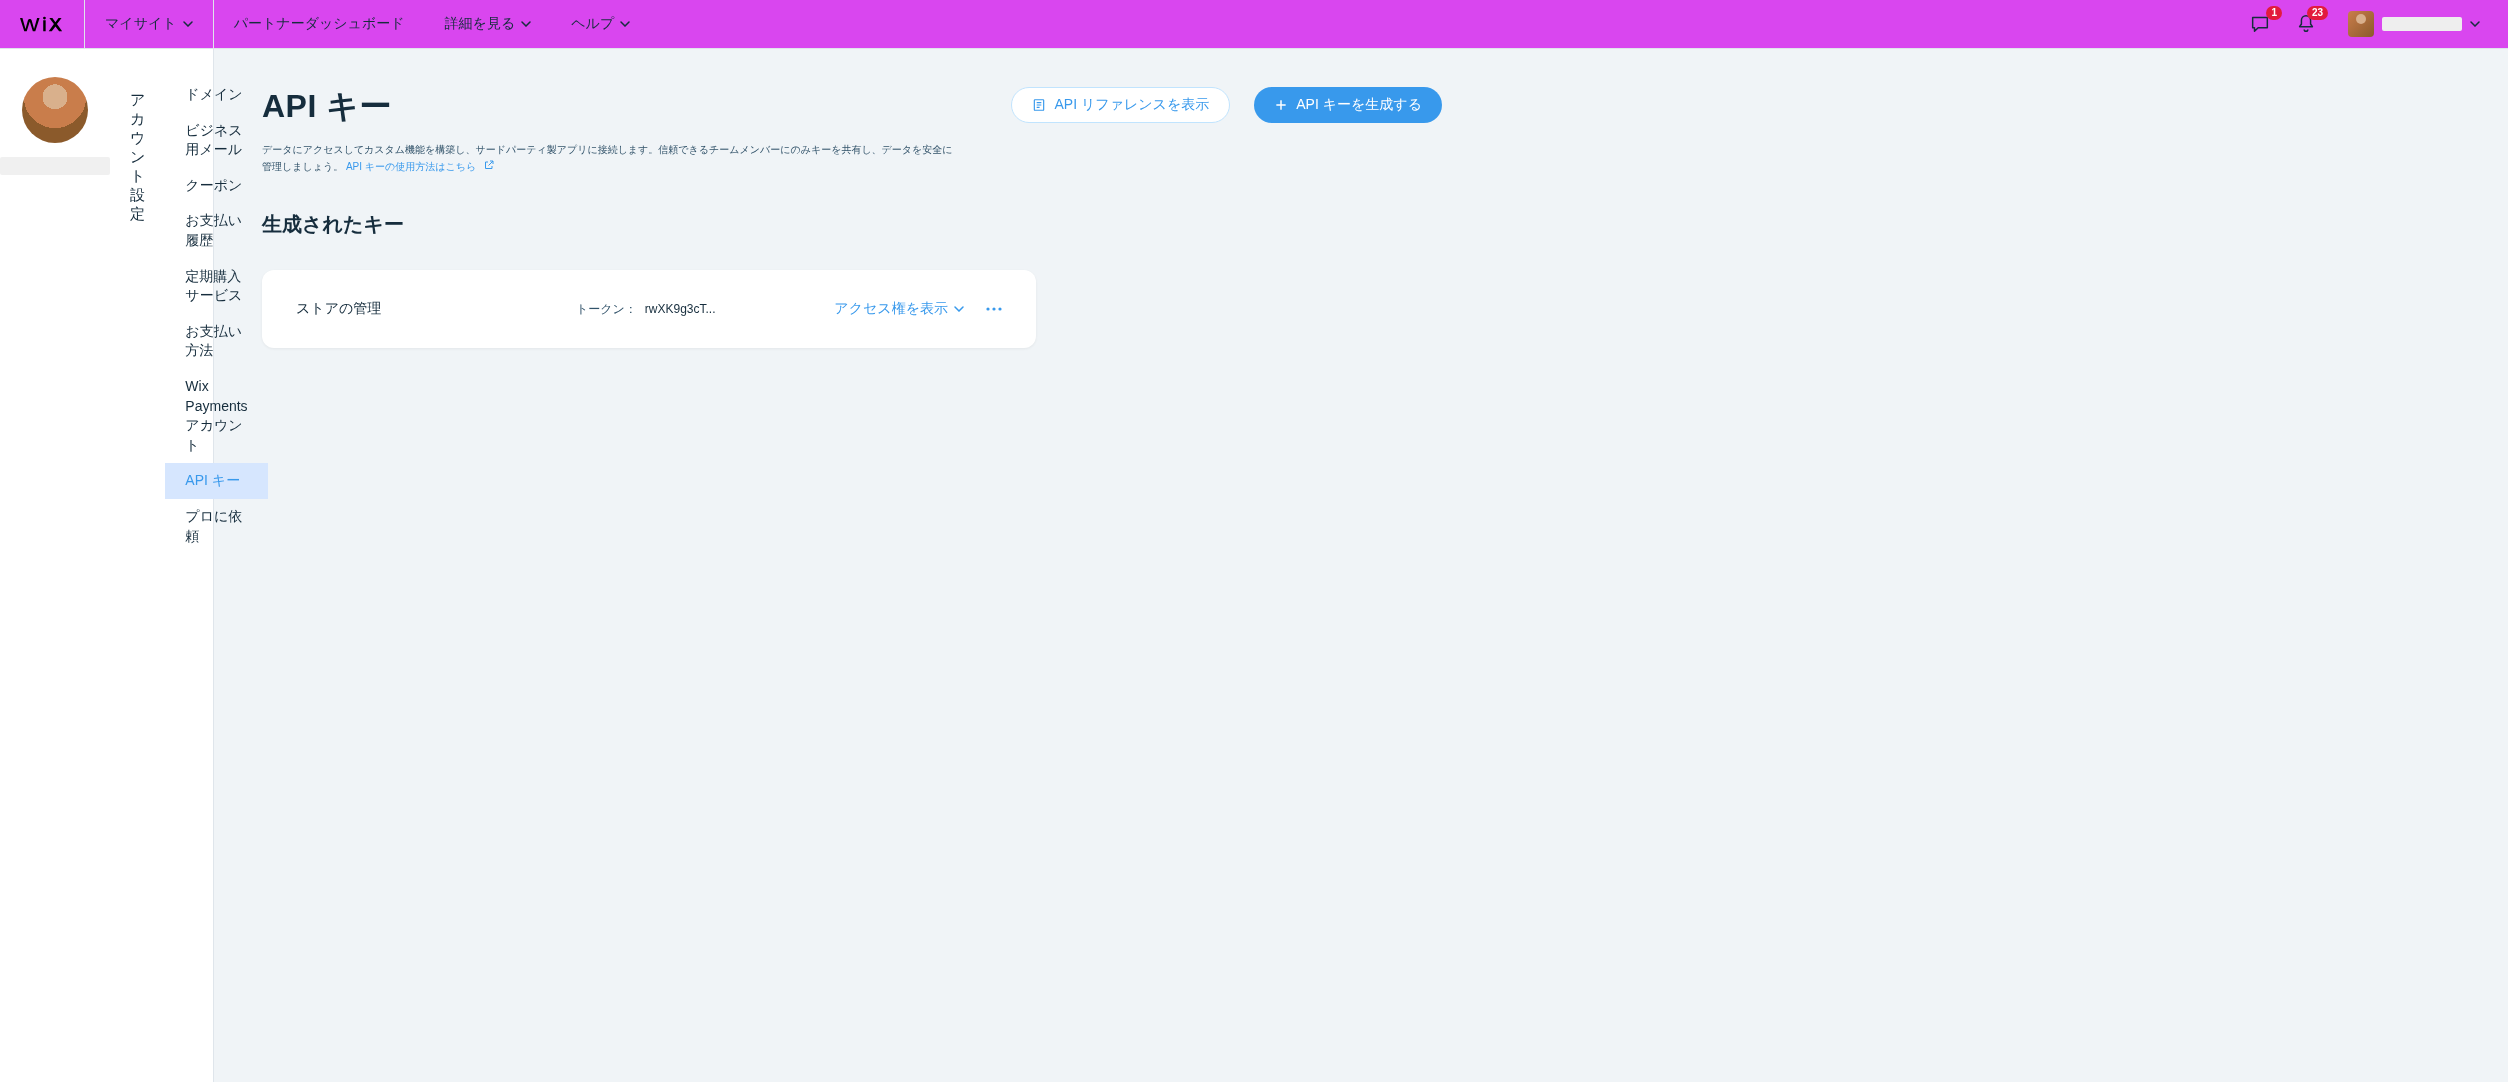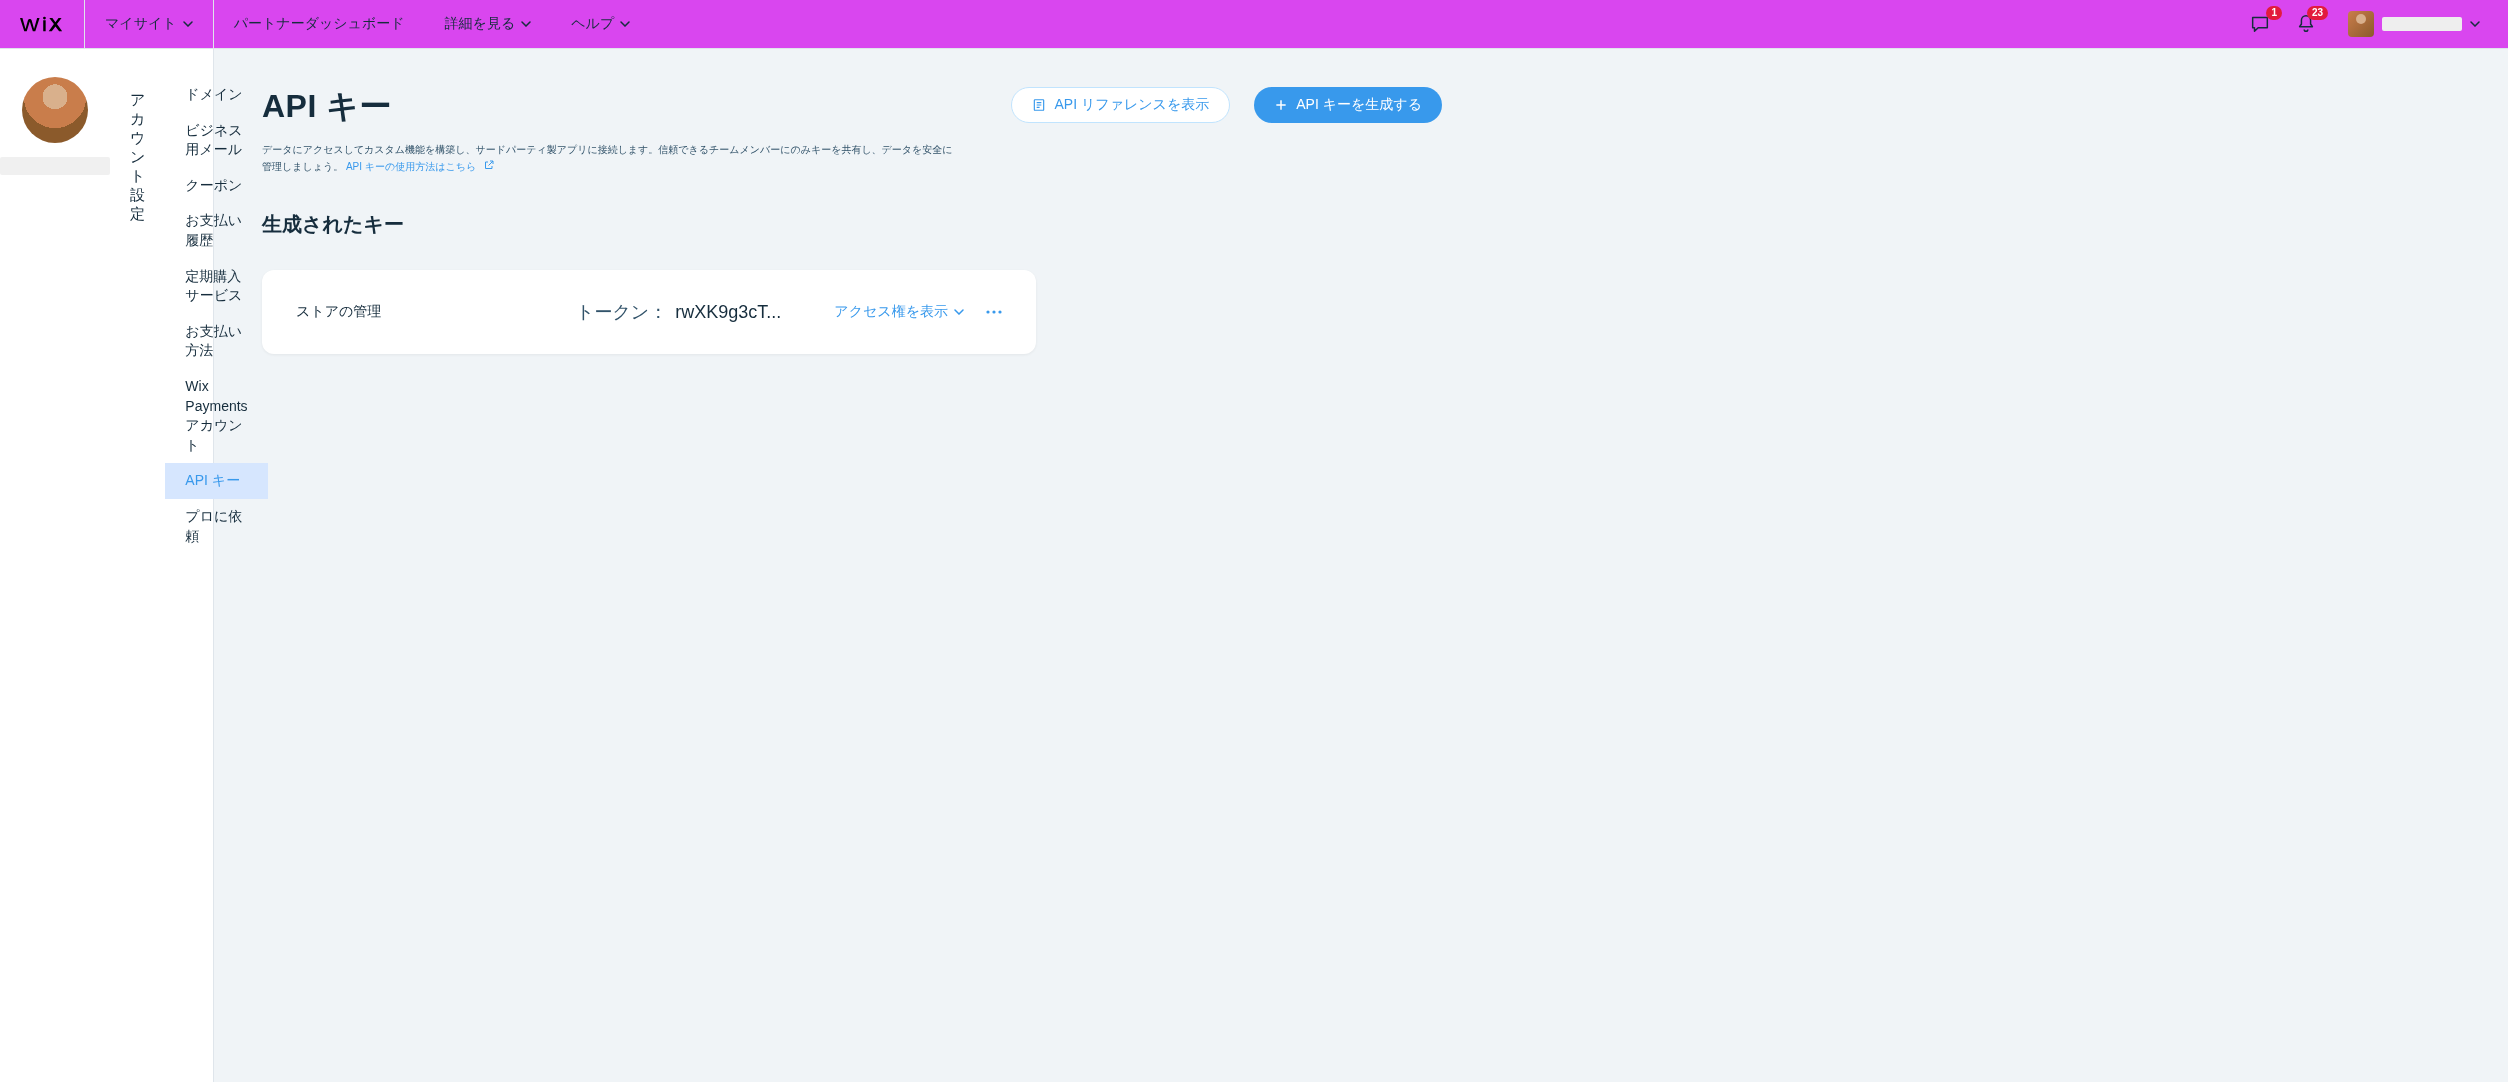--- a/index.html
+++ b/index.html
@@ -44,21 +44,21 @@
 .btn-row { display: flex; gap: 24px; flex-shrink: 0; padding-top: 2px; }
 .btn { display: inline-flex; align-items: center; gap: 8px; height: 36px; padding: 0 20px; border-radius: 18px; font-size: 14px; cursor: pointer; border: none; white-space: nowrap; }
 .btn-secondary { background: #fff; color: #3899ec; border: 1px solid #c1e4fe; }
 .btn-primary { background: #3899ec; color: #fff; }
 
 .section-heading { font-size: 20px; font-weight: 700; color: #162d3d; margin: 36px 0 32px; }
 
 .card { background: #fff; border-radius: 12px; box-shadow: 0 1px 3px rgba(0,0,0,0.06); max-width: 774px; }
 .key-row { display: flex; align-items: center; padding: 30px 34px; gap: 40px; }
 .key-name { flex: 0 0 240px; font-size: 14px; color: #162d3d; }
-.key-token-wrap { display: flex; align-items: baseline; gap: 8px; font-size: 18px; }
+.key-token-wrap { display: flex; align-items: baseline; gap: 8px; font-size: 12px; }
 .key-token-label { color: #32536a; }
 .key-token-value { color: #162d3d; }
 .key-actions { margin-left: auto; display: flex; align-items: center; gap: 22px; }
 .link-btn { display: inline-flex; align-items: center; gap: 6px; color: #3899ec; font-size: 14px; cursor: pointer; }
 .more-icon { display: inline-flex; cursor: pointer; color: #3899ec; }
 
 svg { display: block; }
 </style>
 </head>
 <body>

